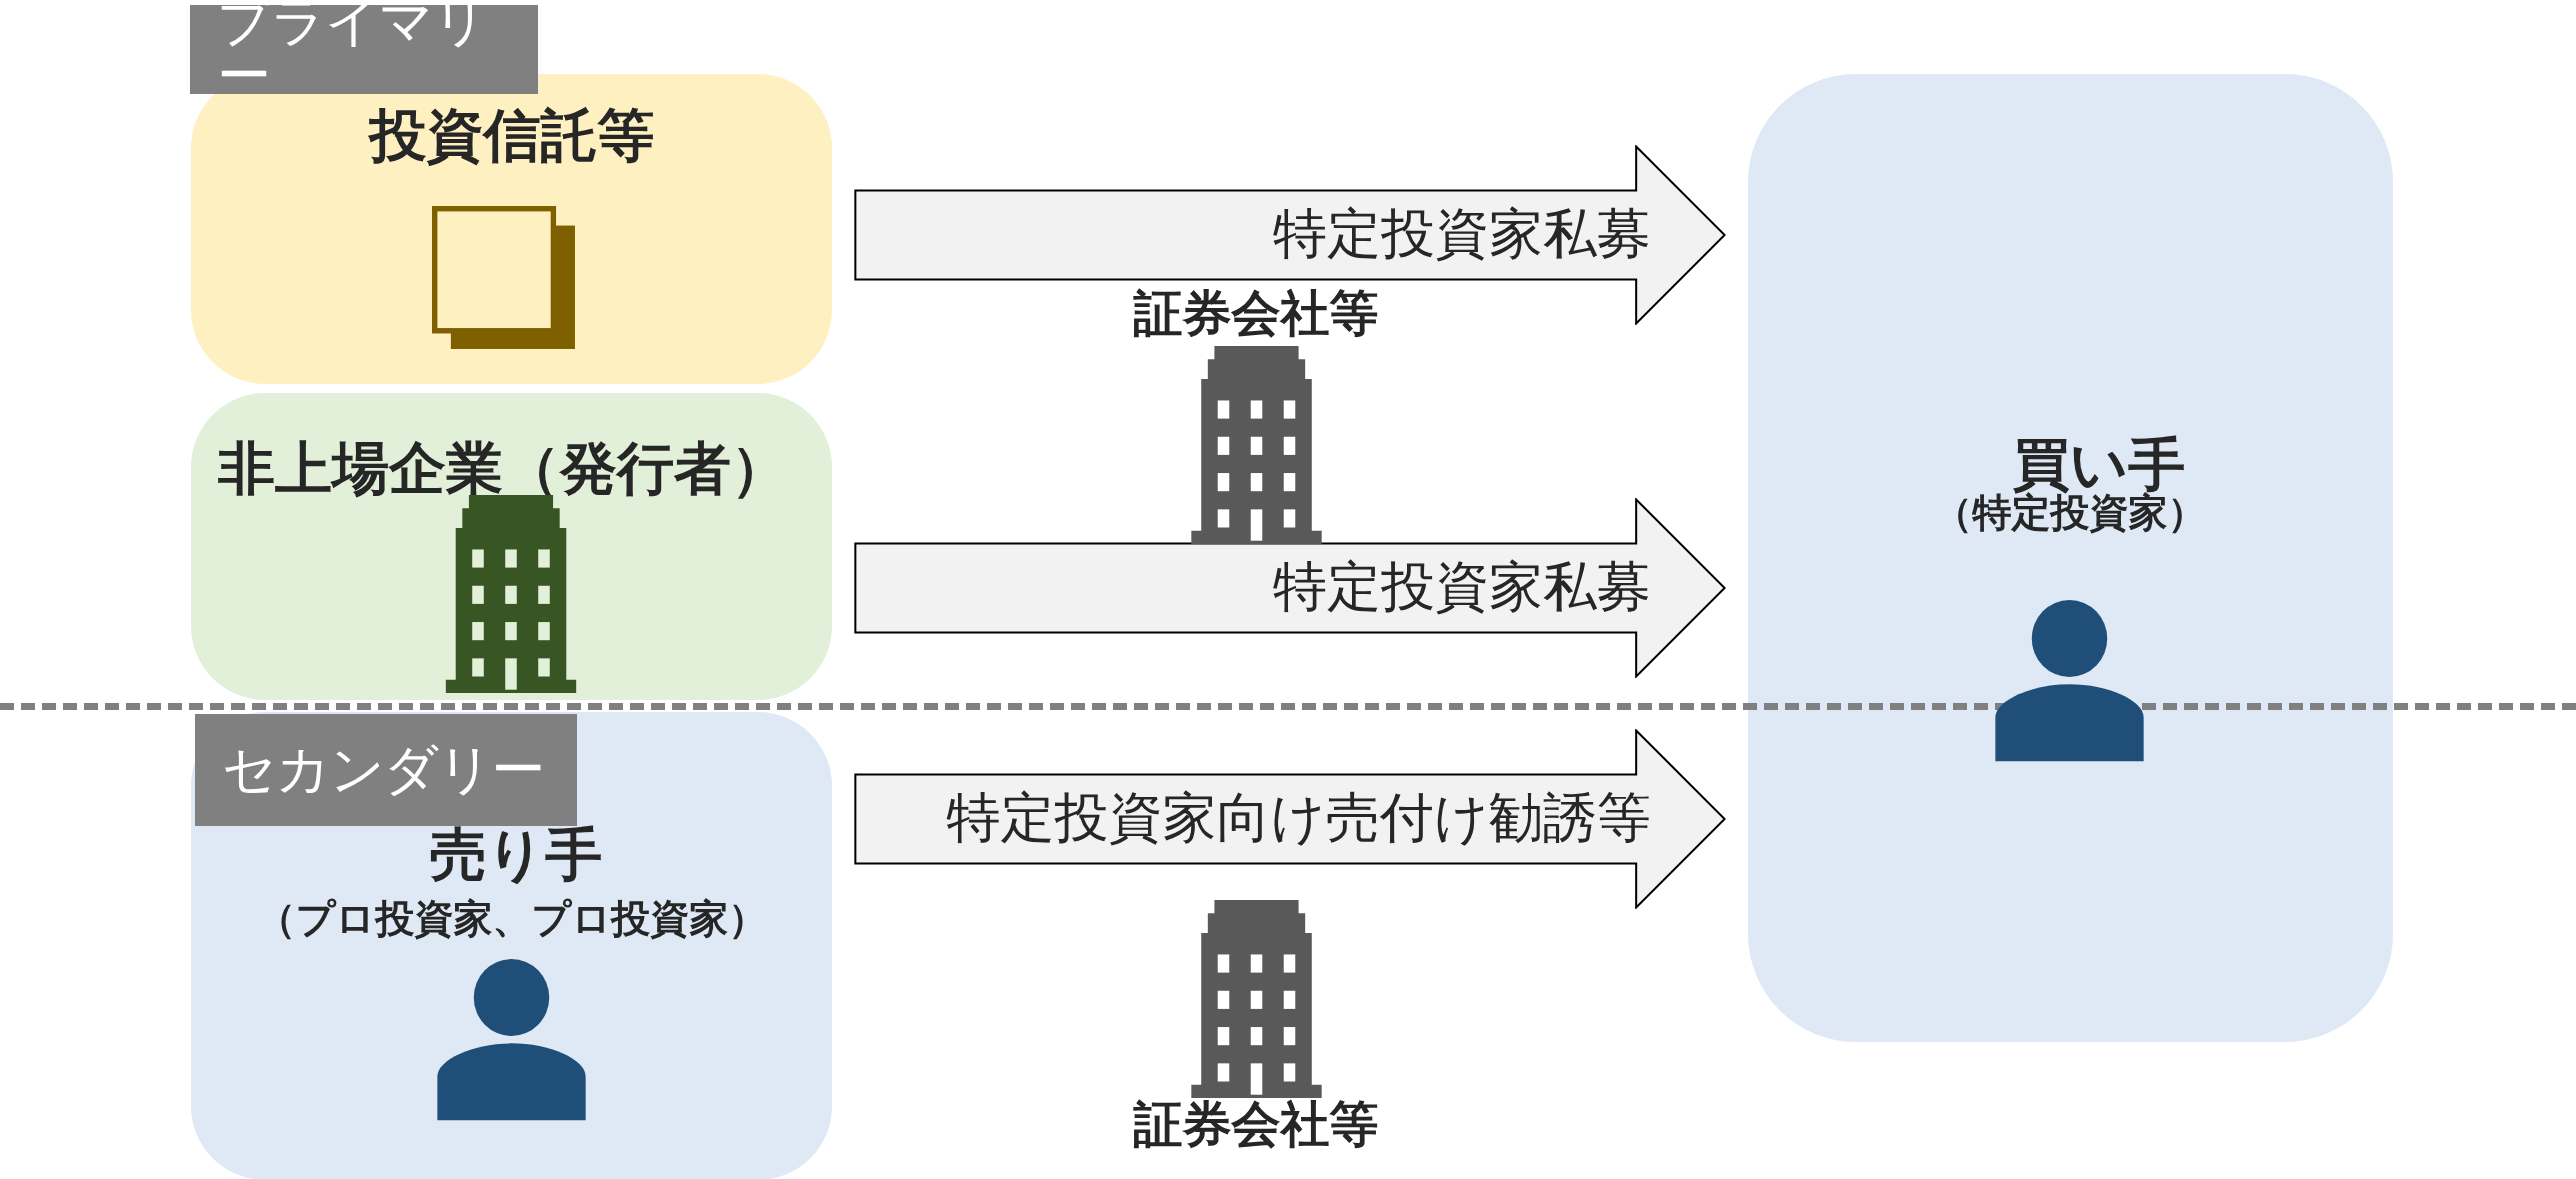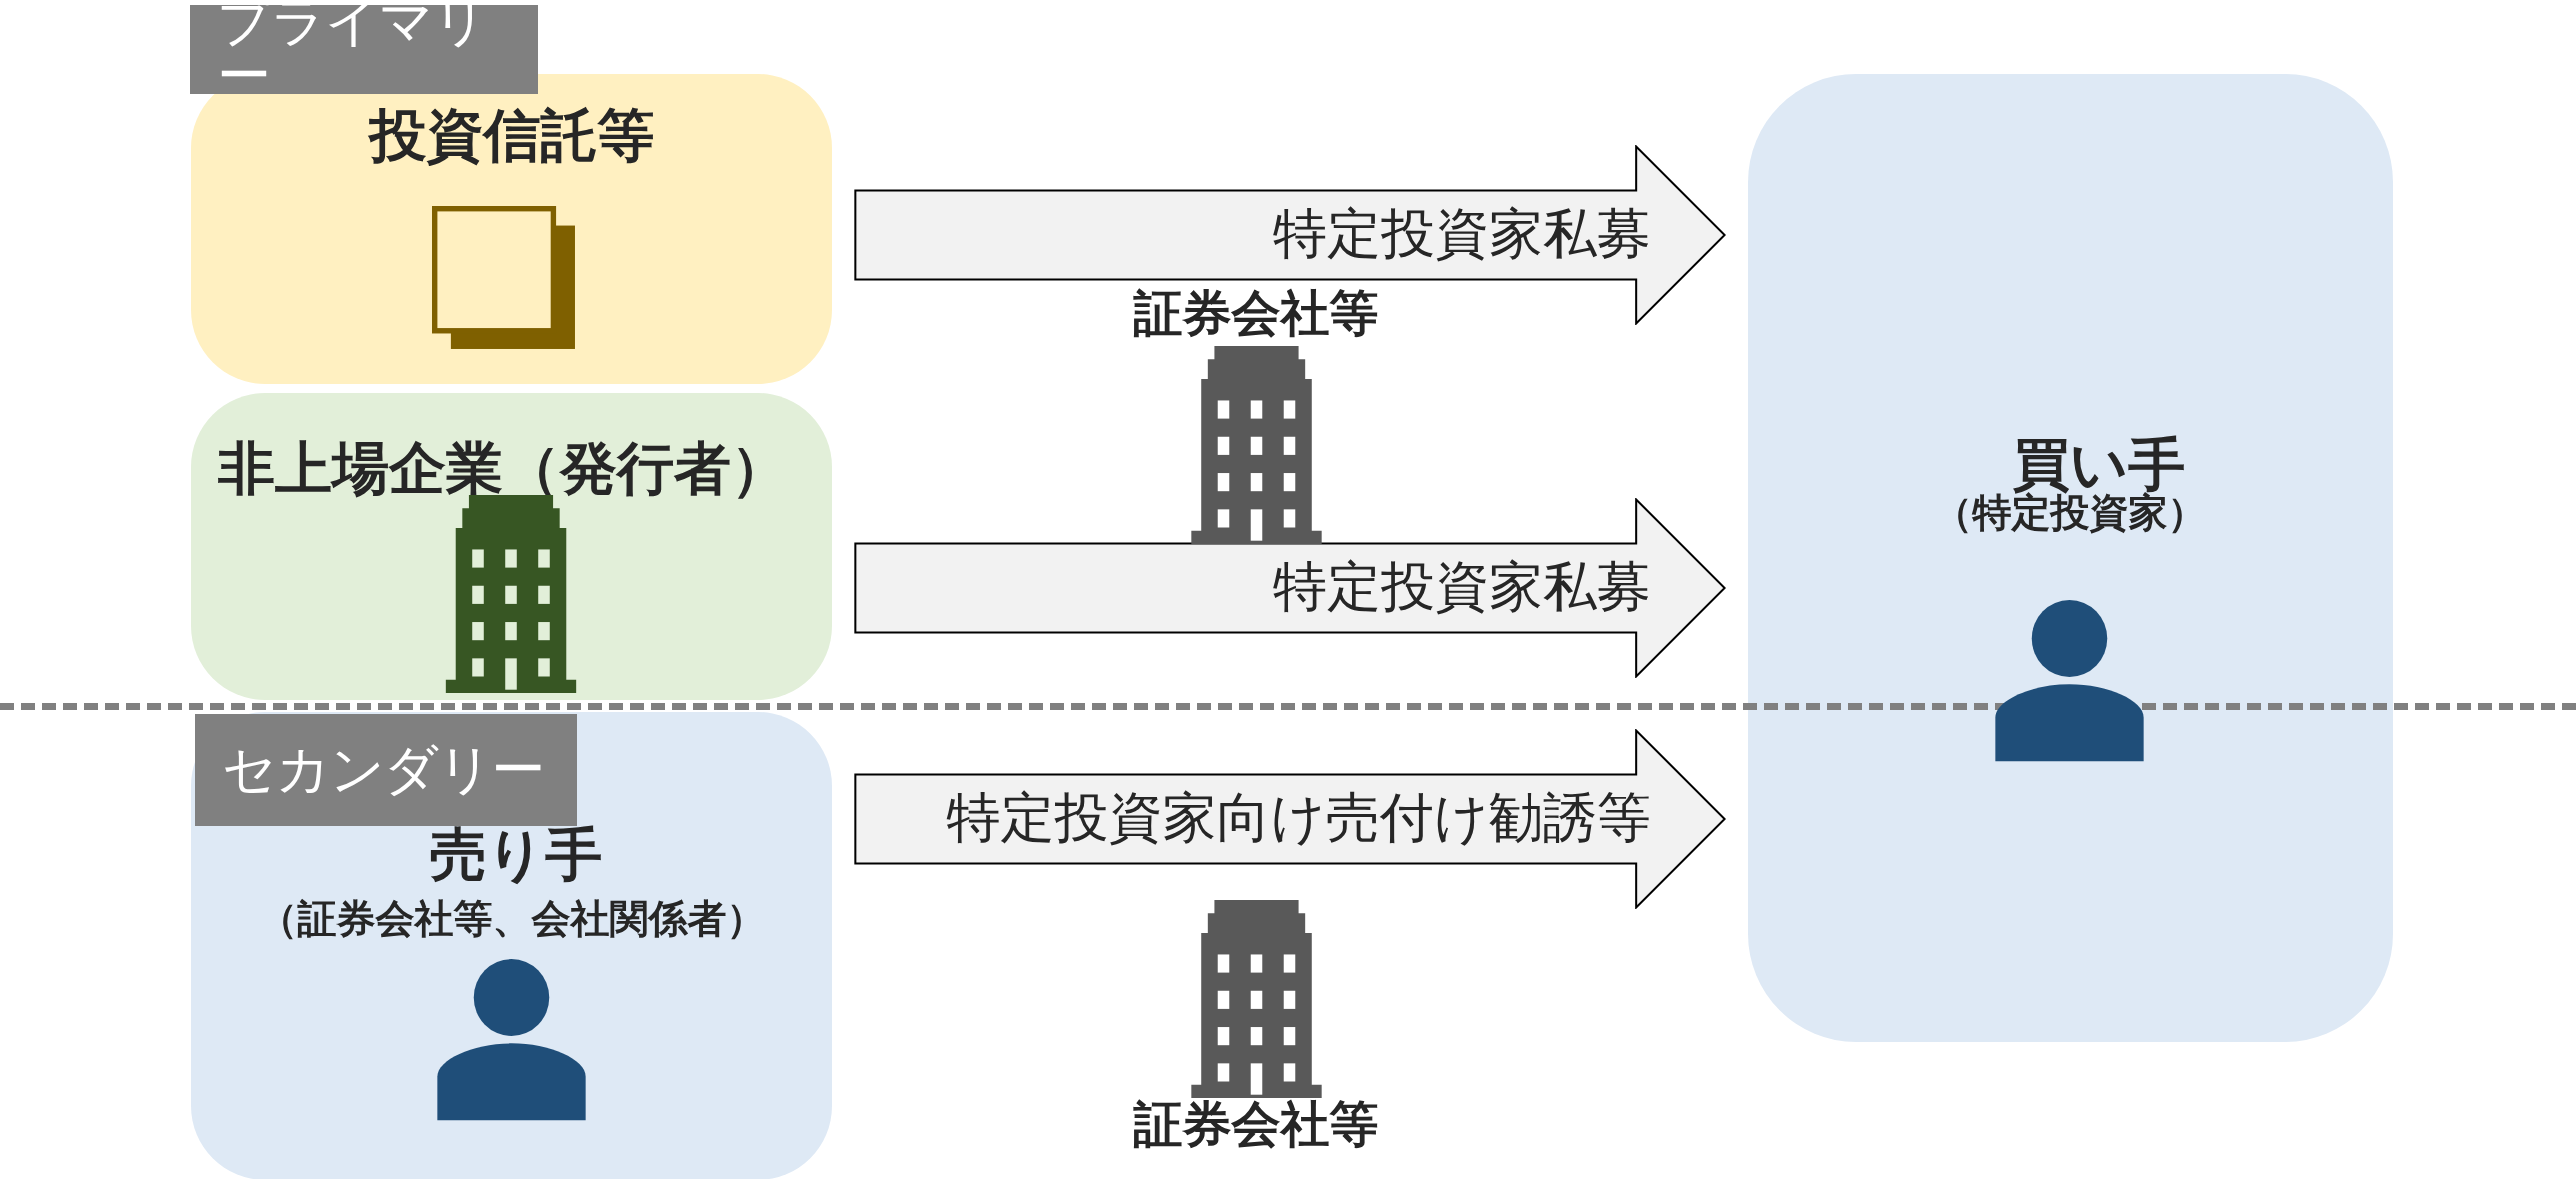--- a/index.html
+++ b/index.html
@@ -56,21 +56,21 @@
     <rect x="16" y="77" width="7" height="11"></rect>
       <rect x="36" y="77" width="7" height="11"></rect>
       <rect x="56" y="77" width="7" height="11"></rect>
     <rect x="16" y="99" width="7" height="11"></rect>
       <rect x="36" y="99" width="7" height="19"></rect>
       <rect x="56" y="99" width="7" height="11"></rect>
   </g>
 </svg>
 
 <div class="title t-big" style="left:516px; top:826px;">売り手</div>
-<div class="title t-sub" style="left:512px; top:899px;">（証券会社等、会社関係者）</div>
+<div class="title t-sub" style="left:512px; top:899px;">（プロ投資家、プロ投資家）</div>
 <svg class="icon" style="left:436px; top:958px;" width="151" height="164" viewBox="0 0 224 242">
   <ellipse cx="112" cy="58" rx="56" ry="57" fill="#1f4e79"></ellipse>
   <path fill="#1f4e79" d="M2 240 V175 C2 150 55 126 112 126 C169 126 222 150 222 175 V240 Z"></path>
 </svg>
 
 <div class="title t-big" style="left:2070px; top:436px;margin-left:29px;">買い手</div>
 <div class="title t-sub" style="left:2070px; top:493px;">（特定投資家）</div>
 <svg class="icon" style="left:1994px; top:599px;" width="151" height="164" viewBox="0 0 224 242">
   <ellipse cx="112" cy="58" rx="56" ry="57" fill="#1f4e79"></ellipse>
   <path fill="#1f4e79" d="M2 240 V175 C2 150 55 126 112 126 C169 126 222 150 222 175 V240 Z"></path>

